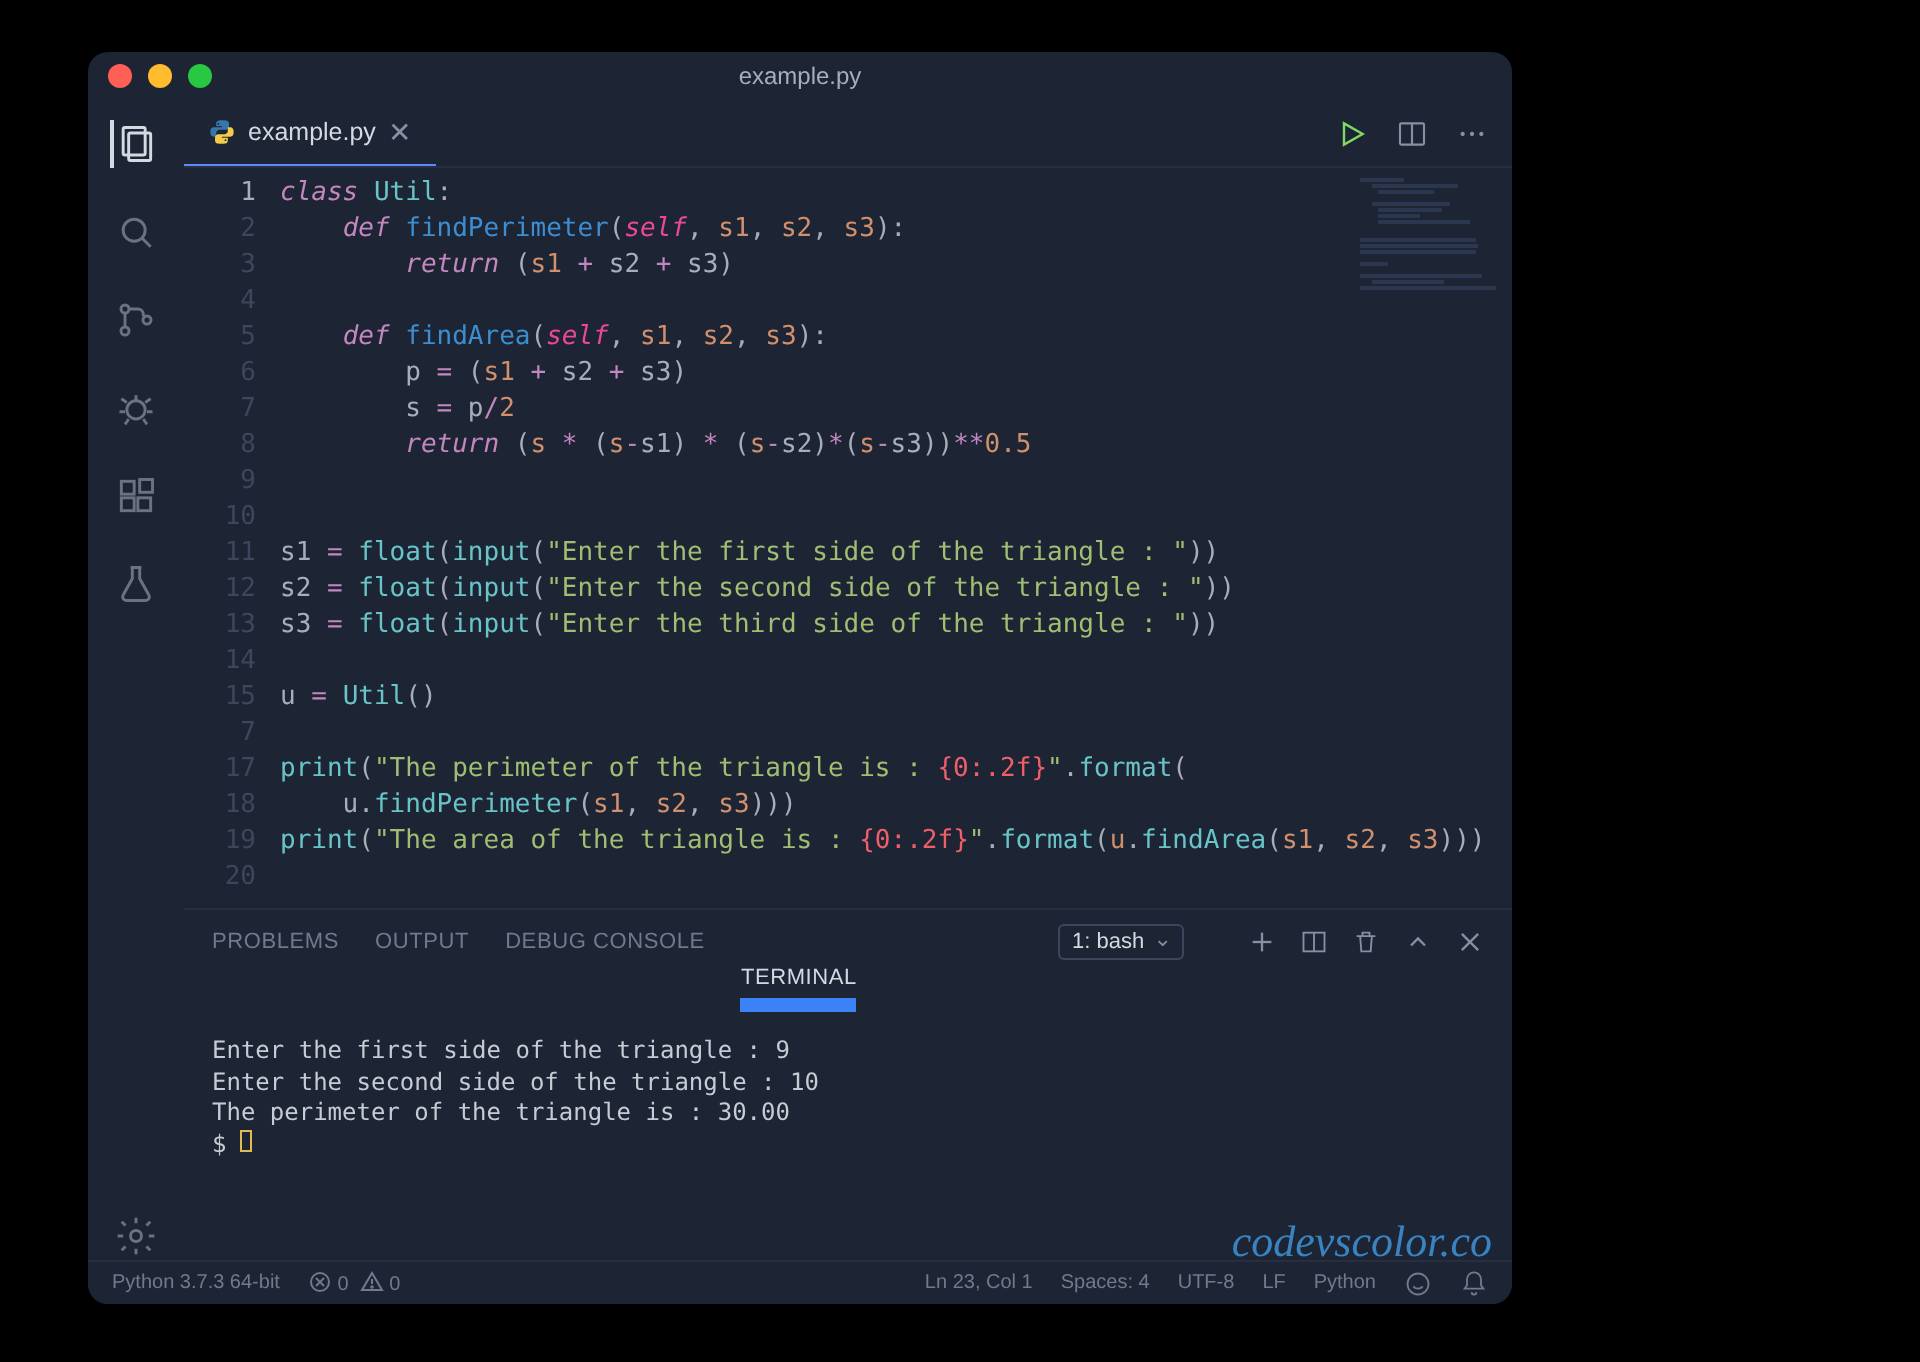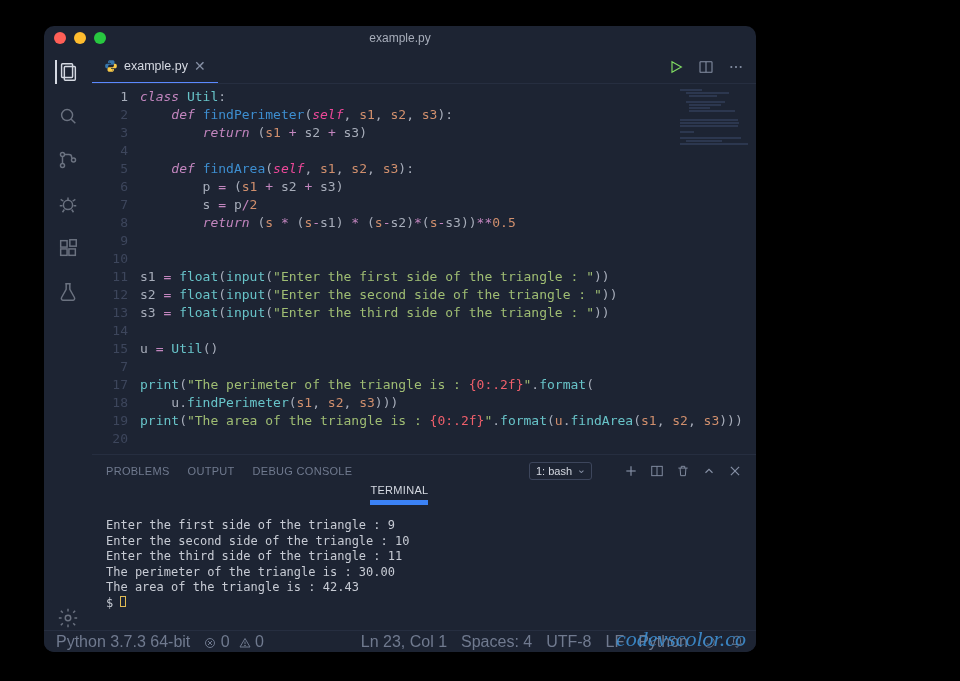--- a/index.html
+++ b/index.html
@@ -41,30 +41,30 @@
   .num { color:#d08f6d; }
   .builtin { color:#68c4c9; }
   .str { color:#9fbd73; }
   .fmt { color:#ef5f6b; }
   .call { color:#68c4c9; }
   .minimap { position:absolute; right:0; top:0; width:80px; height:60px; padding:4px; opacity:.5; pointer-events:none; }
   .minimap .ml { height:2px; margin:1px 0; background:#3b4a6b; }
   .panel { height: 176px; border-top: 1px solid #262e40; display:flex; flex-direction:column; font-size:12px; }
   .panel-tabs { display:flex; align-items:center; height:32px; padding: 0 14px; gap:18px; color:#707a8f; }
   .panel-tabs .pt { cursor:pointer; font-size:11px; letter-spacing:.3px; }
-  .panel-tabs .pt.active { color:#d5d9e2; border-bottom:5px solid #3b82f6; padding-bottom:4px;margin-top:47px; }
+  .panel-tabs .pt.active { color:#d5d9e2; border-bottom:7px solid #3b82f6; padding-bottom:4px;margin-top:47px; }
   .panel-tabs .spacer { flex:1; }
   .term-select { background:#1d2433; color:#d5d9e2; border:1px solid #3d465c; font-size:11px; padding:2px 18px 2px 6px; border-radius:3px; appearance:none; position:relative; }
   .sel-wrap { position:relative;margin-left:24px; }
   .sel-wrap::after { content:"⌄"; position:absolute; right:6px; top:1px; color:#8690a5; font-size:11px; pointer-events:none;}
   .panel-icons { display:flex; gap:12px; color:#8690a5; align-items:center; margin-left:14px; }
   .term { flex:1; padding: 0 14px 6px 14px; font-family:"Menlo","Consolas",monospace; font-size:12px; line-height:15.5px; color:#c7cbd4; white-space:pre; position:relative; }
   .term .cursor { display:inline-block; width:6px; height:11px; border:1px solid #e0bb54; }
   .watermark { position:absolute; right:10px; bottom:2px; color:#3d8ed0; font-family: cursive; font-size:22px; font-style:italic; opacity:.9; }
-  .status { height:22px; background:#1d2433; border-top:1px solid #262e40; display:flex; align-items:center; font-size:16px; color:#707a8f; padding:0 12px; gap:14px; }
+  .status { height:22px; background:#1d2433; border-top:1px solid #262e40; display:flex; align-items:center; font-size:10px; color:#707a8f; padding:0 12px; gap:14px; }
   .status .spacer { flex:1; }
   svg { display:block; }
 </style>
 </head>
 <body>
 
 <div class="window">
 
   <div class="titlebar">
     <div class="traffic">
@@ -243,21 +243,21 @@
               </span>
             <span class="icon-btn">
                 <svg width="14" height="14" viewBox="0 0 24 24" stroke="currentColor" stroke-width="2" fill="none">
                   <line x1="5" y1="5" x2="19" y2="19"></line>
                   <line x1="19" y1="5" x2="5" y2="19"></line>
                 </svg>
               </span>
           </div>
         </div>
         <div class="term" id="term">
-          <div>Enter the first side of the triangle : 9</div><div>Enter the second side of the triangle : 10</div><div>Enter the third side of the triangle : 11</div><div>The perimeter of the triangle is : 30.00</div><div>The area of the triangle is : 42.43</div><div>$ <span class="cursor"></span></div><span class="watermark">codevscolor.co</span>
+          <div>Enter the first side of the triangle : 9</div><div>Enter the second side of the triangle : 10</div><div>The perimeter of the triangle is : 30.00</div><div>$ <span class="cursor"></span></div><span class="watermark">codevscolor.co</span>
         </div>
       </div>
     </div>
   </div>
 
   <div class="status">
     <span>Python 3.7.3 64-bit</span>
     <span>
       <svg style="display:inline;vertical-align:-2px" width="12" height="12" viewBox="0 0 24 24" fill="none" stroke="currentColor" stroke-width="2">
           <circle cx="12" cy="12" r="9"></circle>

